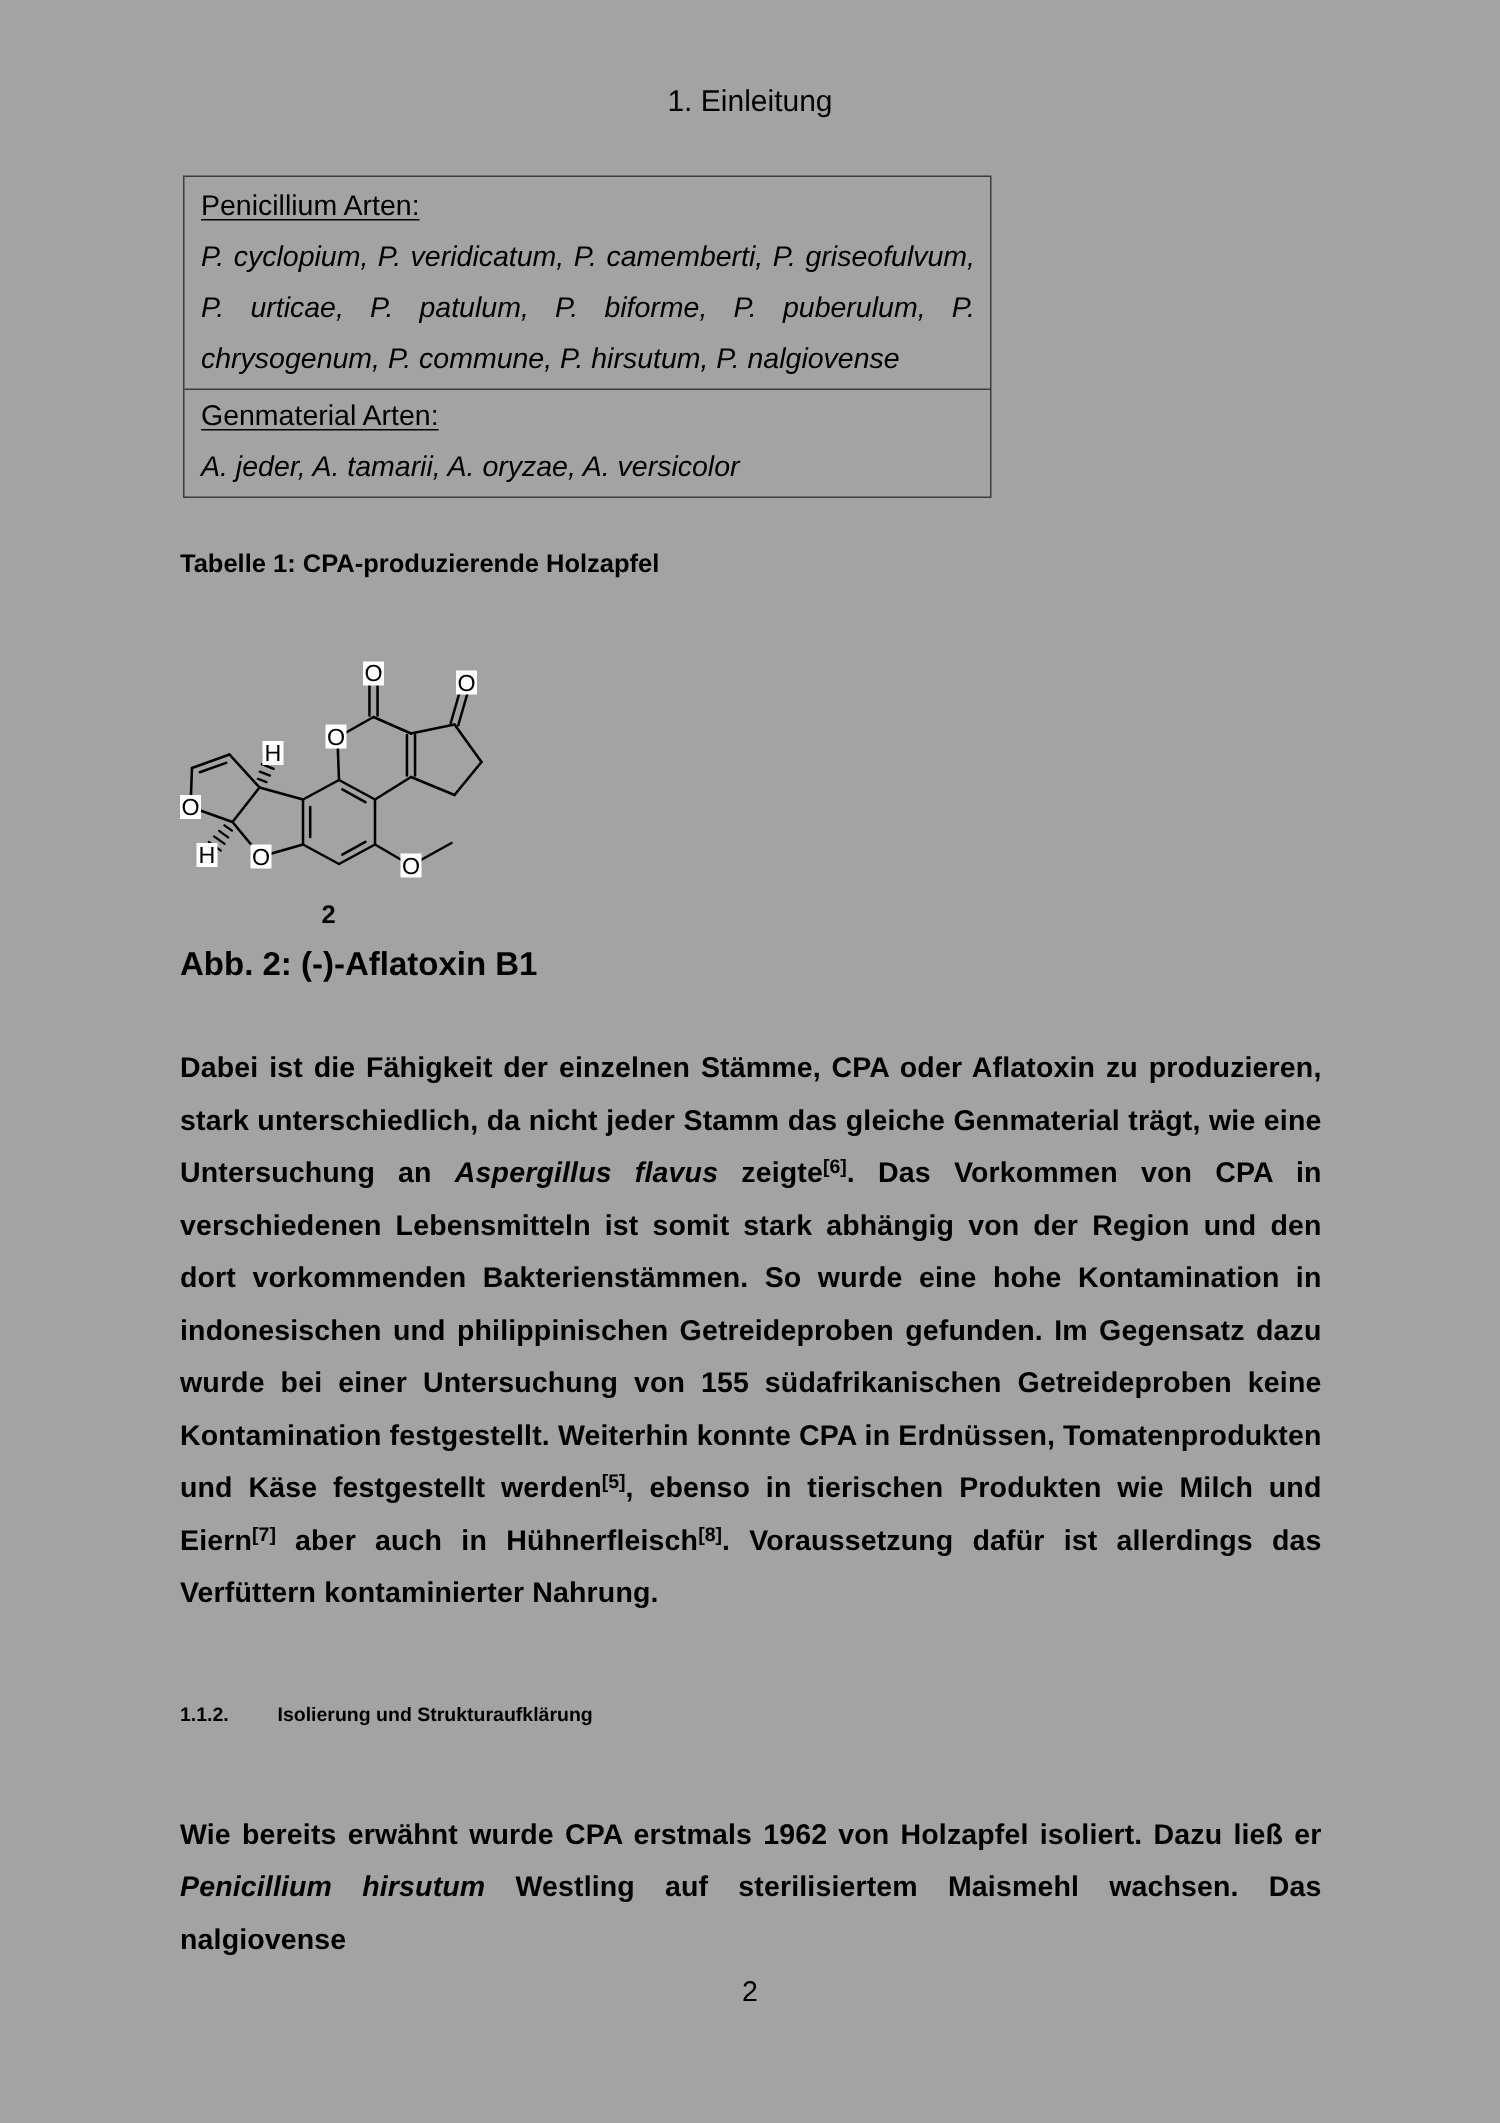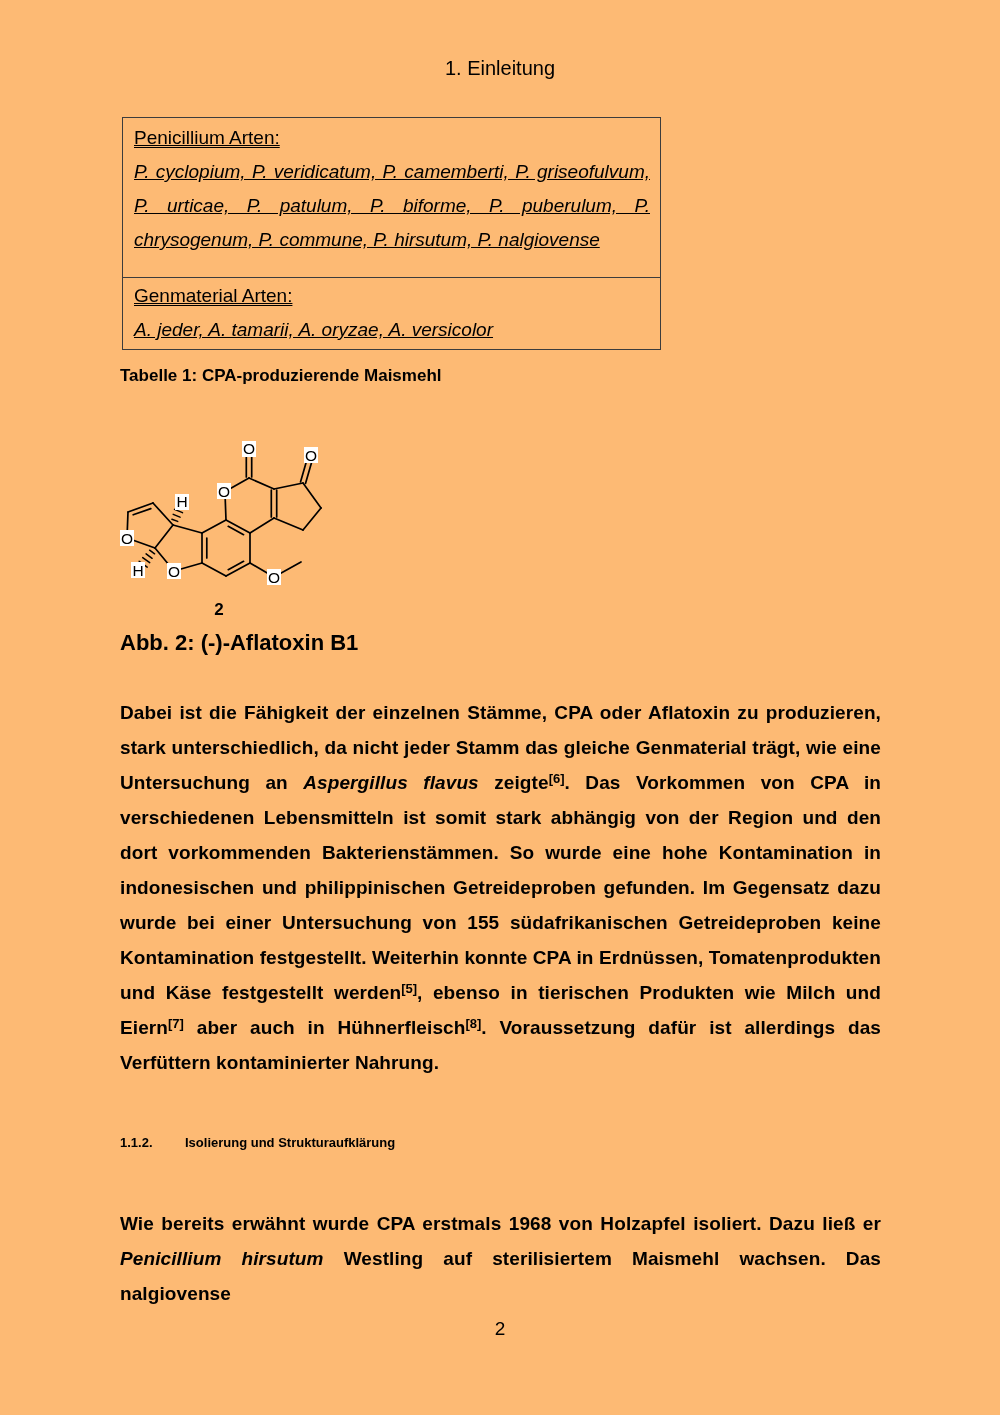--- a/index.html
+++ b/index.html
@@ -1,25 +1,25 @@
 <!DOCTYPE html>
 <html><head>
 <meta charset="utf-8">
 <style>
   html,body{margin:0;padding:0;background:#ffffff;}
   .page{
-    position:relative;width:1000px;height:1415px;background:#fdba74;color:#000;
+    position:relative;width:1000px;height:1415px;background:#a3a3a3;color:#000;
     font-family:"Liberation Sans","DejaVu Sans",sans-serif;overflow:hidden;
   }
   .doc-header{position:absolute;top:57px;left:0;width:1000px;text-align:center;font-size:20px;}
   .species-table{
     position:absolute;left:122px;top:117px;width:539px;box-sizing:border-box;
     border:1px solid #3c3c3c;font-size:19px;line-height:34px;
   }
-  .tcell{padding:3px 10px 20px 11px;text-decoration:underline;}
+  .tcell{padding:3px 10px 2px 11px;}
   .tcell-divider{border-bottom:1px solid #3c3c3c;}
   .tcell.second{padding-top:1px;padding-bottom:2px;}
   .group-header{text-decoration:underline;text-underline-offset:3px;}
   .species-list{font-style:italic;text-align:justify;}
   .table-caption{position:absolute;left:120px;top:366px;font-size:17px;font-weight:bold;}
   .molecule-svg{position:absolute;left:0;top:0;width:340px;height:630px;}
   .fig-caption{position:absolute;left:120px;top:630px;font-size:22px;font-weight:bold;}
   .body-par{
     position:absolute;left:120px;width:761px;font-size:19px;line-height:35px;
     text-align:justify;letter-spacing:0.1px;font-weight:bold;
@@ -48,21 +48,21 @@
     <div class="tcell tcell-divider">
       <div class="group-header">Penicillium Arten:</div>
       <div class="species-list">P. cyclopium, P. veridicatum, P. camemberti, P. griseofulvum, P. urticae, P. patulum, P. biforme, P. puberulum, P. chrysogenum, P. commune, P. hirsutum, P. nalgiovense</div>
     </div>
     <div class="tcell second">
       <div class="group-header">Genmaterial Arten:</div>
       <div class="species-list">A. jeder, A. tamarii, A. oryzae, A. versicolor</div>
     </div>
   </div>
 
-  <div class="table-caption">Tabelle 1: CPA-produzierende Maismehl</div>
+  <div class="table-caption">Tabelle 1: CPA-produzierende Holzapfel</div>
 
   <svg class="molecule-svg" viewBox="0 0 340 630">
     <g>
 
       <line class="bond" x1="249" y1="478" x2="226" y2="491"></line>
       <line class="bond" x1="225" y1="493" x2="226" y2="520"></line>
       <line class="bond" x1="249" y1="478" x2="274" y2="489"></line>
 
       <line class="bond" x1="226" y1="520" x2="250" y2="533"></line>
       <line class="bond" x1="250" y1="533" x2="250" y2="563"></line>
@@ -133,17 +133,17 @@
   </svg>
 
   <div class="fig-caption">Abb. 2: (-)-Aflatoxin B1</div>
 
   <div class="body-par par1"><span>Dabei ist die Fähigkeit der einzelnen Stämme, CPA oder Aflatoxin zu produzieren, stark unterschiedlich, da nicht jeder Stamm das gleiche Genmaterial trägt, wie eine Untersuchung an </span><span class="it">Aspergillus flavus</span><span> zeigte</span><span class="sup">[6]</span><span>. Das Vorkommen von CPA in verschiedenen Lebensmitteln ist somit stark abhängig von der Region und den dort vorkommenden Bakterienstämmen. So wurde eine hohe Kontamination in indonesischen und philippinischen Getreideproben gefunden. Im Gegensatz dazu wurde bei einer Untersuchung von 155 südafrikanischen Getreideproben keine Kontamination festgestellt. Weiterhin konnte CPA in Erdnüssen, Tomatenprodukten und Käse festgestellt werden</span><span class="sup">[5]</span><span>, ebenso in tierischen Produkten wie Milch und Eiern</span><span class="sup">[7]</span><span> aber auch in Hühnerfleisch</span><span class="sup">[8]</span><span>. Voraussetzung dafür ist allerdings das Verfüttern kontaminierter Nahrung.</span></div>
 
   <div class="section-heading">
     <span class="sec-num">1.1.2.</span><span>Isolierung und Strukturaufklärung</span>
   </div>
 
-  <div class="body-par par2"><span>Wie bereits erwähnt wurde CPA erstmals 1968 von Holzapfel isoliert. Dazu ließ er </span><span class="it">Penicillium hirsutum</span><span> Westling auf sterilisiertem Maismehl wachsen. Das nalgiovense</span></div>
+  <div class="body-par par2"><span>Wie bereits erwähnt wurde CPA erstmals 1962 von Holzapfel isoliert. Dazu ließ er </span><span class="it">Penicillium hirsutum</span><span> Westling auf sterilisiertem Maismehl wachsen. Das nalgiovense</span></div>
 
   <div class="page-number">2</div>
 
 </div>
 
 </body></html>

